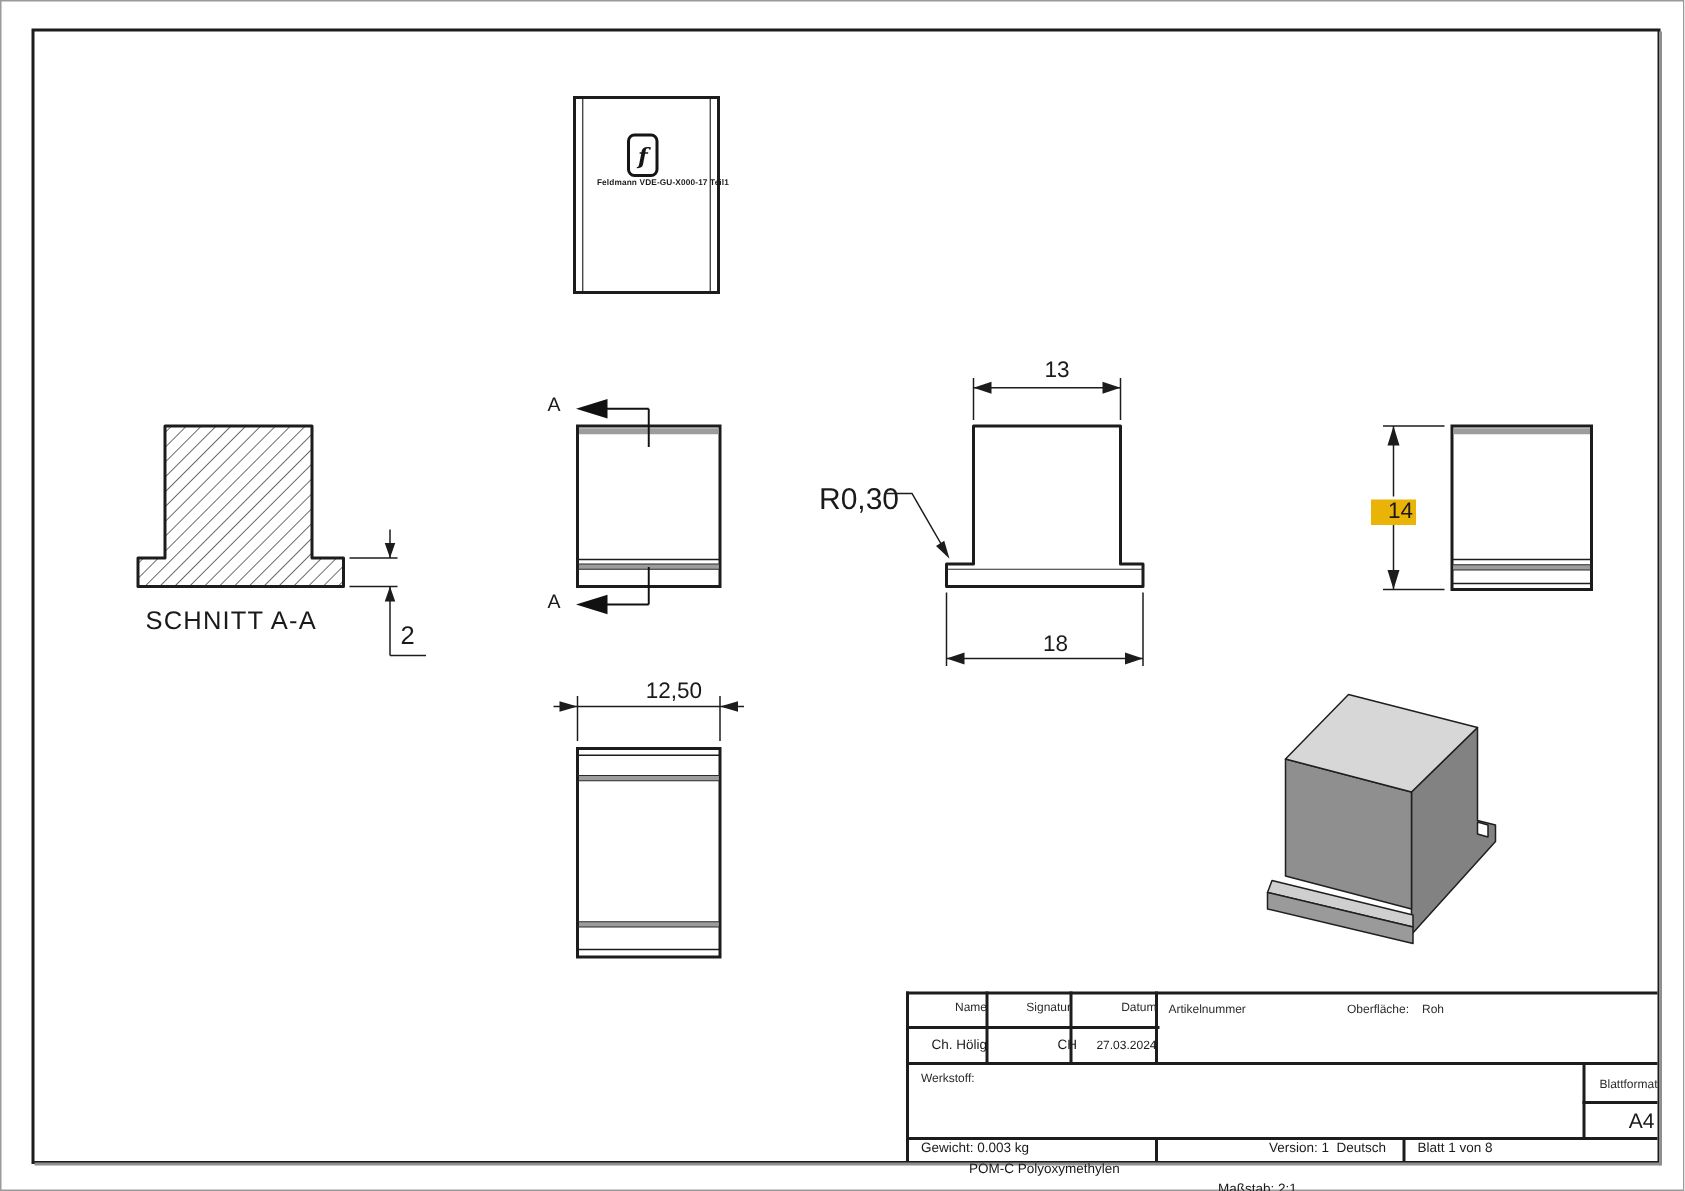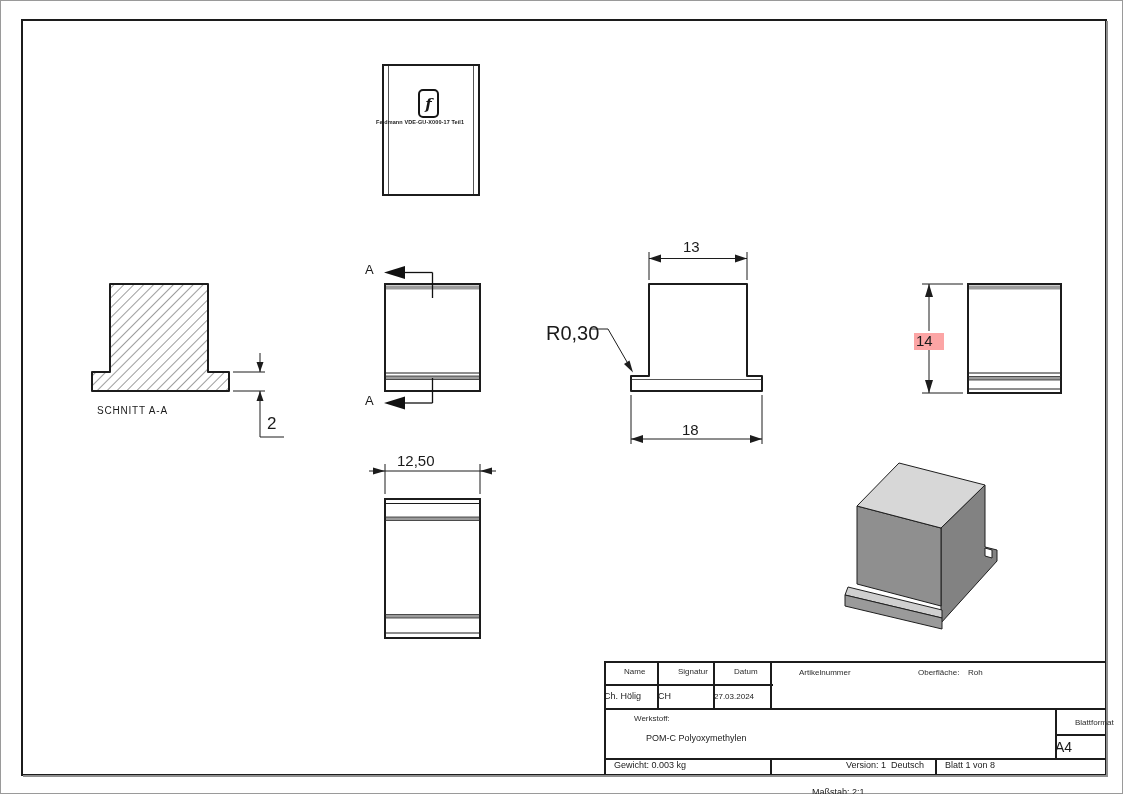--- a/index.html
+++ b/index.html
@@ -6,33 +6,33 @@
   body{width:1123px;height:794px;position:relative;background:#fbfbfb;
        font-family:"Liberation Sans",sans-serif;overflow:hidden;}
   .sheet{position:absolute;left:0;top:0;width:1121px;height:792px;background:#ffffff;
          border:1px solid #9a9a9a;}
   .frame{position:absolute;left:20px;top:18px;width:1082px;height:753px;
          border:2px solid #1c1c1c;}
   .shadow{position:absolute;background:#8f8f8f;}
   svg.lines{position:absolute;left:0;top:0;}
   .t{position:absolute;color:#1a1a1a;white-space:nowrap;line-height:1.1;}
   .dim{font-size:15px;}
-  .ctr{text-align:left;}
-  .lbl{font-size:8px;color:#2b2b2b;padding-left:20px;}
+  .ctr{text-align:right;}
+  .lbl{font-size:8px;color:#2b2b2b;}
   .val{font-size:9px;color:#1a1a1a;}
   .big{font-size:19px;letter-spacing:0.3px;}
   .tbl-line{position:absolute;background:#1c1c1c;}
   .logo{position:absolute;left:417px;top:88px;width:17px;height:25px;border:2px solid #151515;
         border-radius:5px;display:flex;align-items:center;justify-content:center;
         font-family:"DejaVu Serif",serif;font-weight:bold;font-style:italic;font-size:15px;color:#151515;}
   .marking{font-size:5.5px;font-weight:bold;letter-spacing:0.1px;}
   .thin{stroke:#1c1c1c;stroke-width:1;}
   .hair{stroke:#2a2a2a;stroke-width:0.8;}
   .med{stroke:#111;stroke-width:1.3;}
-  .whitebg{background:#fca5a5;padding:0 2px;}
+  .whitebg{background:#eab308;padding:0 2px;}
 </style>
 </head>
 <body>
 
 <div class="sheet">
   <div class="frame"></div>
   <div class="shadow" style="left:22px;top:774px;width:1084px;height:2px;"></div>
   <div class="shadow" style="left:1105px;top:20px;width:2px;height:756px;"></div>
 
   <svg class="lines" width="1123" height="794" viewBox="0 0 1123 794">
@@ -132,21 +132,21 @@
       <polygon points="847,586 941,609 941,617 844,594" fill="#cfcfcf"></polygon>
       <polygon points="844,594 941,617 941,628 844,605" fill="#9a9a9a"></polygon>
       <polygon points="984,547 991,549 991,557 984,555" fill="#ffffff"></polygon>
       <polygon points="898,462 984,484 940,527 856,505" fill="#d7d7d7"></polygon>
     </g>
   </svg>
 
   <div class="logo">f</div>
   <div class="t marking ctr" style="left:375px;top:118px;width:110px;">Feldmann VDE-GU-X000-17 Teil1</div>
 
-  <div class="t" style="left:96px;top:404px;font-size:10px;letter-spacing:0.8px;text-align:center;">SCHNITT A-A</div>
+  <div class="t" style="left:96px;top:404px;font-size:17px;letter-spacing:0.8px;text-align:center;">SCHNITT A-A</div>
   <div class="t" style="left:266px;top:414px;font-size:17px;">2</div>
 
   <div class="t" style="left:364px;top:262px;font-size:13px;">A</div>
   <div class="t" style="left:364px;top:393px;font-size:13px;">A</div>
 
   <div class="t dim ctr" style="left:396px;top:452px;width:71px;">12,50</div>
   <div class="t dim ctr" style="left:682px;top:238px;width:30px;">13</div>
   <div class="t dim ctr" style="left:681px;top:421px;width:30px;">18</div>
   <div class="t" style="left:545px;top:321px;font-size:20px;">R0,30</div>
   <div class="t dim ctr whitebg" style="left:913px;top:332px;width:26px;">14</div>
@@ -161,27 +161,27 @@
   <div class="tbl-line" style="left:769px;top:660px;width:2px;height:49px;"></div>
   <div class="tbl-line" style="left:769px;top:757px;width:2px;height:16px;"></div>
   <div class="tbl-line" style="left:934px;top:757px;width:2px;height:16px;"></div>
   <div class="tbl-line" style="left:1054px;top:707px;width:2px;height:52px;"></div>
   <div class="tbl-line" style="left:1054px;top:733px;width:50px;height:2px;"></div>
 
   <div class="t lbl ctr" style="left:603px;top:667px;width:54px;">Name</div>
   <div class="t lbl ctr" style="left:657px;top:667px;width:56px;">Signatur</div>
   <div class="t lbl ctr" style="left:713px;top:667px;width:57px;">Datum</div>
   <div class="t val ctr" style="left:603px;top:691px;width:54px;">Ch. Hölig</div>
-  <div class="t val ctr" style="left:657px;top:691px;width:43px;">CH</div>
+  <div class="t val ctr" style="left:657px;top:691px;width:60px;">CH</div>
   <div class="t ctr" style="left:713px;top:692px;width:57px;font-size:8px;">27.03.2024</div>
   <div class="t lbl" style="left:778px;top:668px;">Artikelnummer</div>
   <div class="t lbl" style="left:897px;top:668px;">Oberfläche:</div>
   <div class="t lbl" style="left:947px;top:668px;">Roh</div>
   <div class="t lbl" style="left:613px;top:714px;">Werkstoff:</div>
-  <div class="t val" style="left:613px;top:733px;padding-left:32px;">POM-C Polyoxymethylen</div>
-  <div class="t lbl ctr" style="left:1054px;top:718px;width:40px;">Blattformat</div>
+  <div class="t val" style="left:613px;top:774px;padding-left:32px;">POM-C Polyoxymethylen</div>
+  <div class="t lbl ctr" style="left:1054px;top:718px;width:50px;">Blattformat</div>
   <div class="t ctr" style="left:1054px;top:739px;width:48px;font-size:14px;">A4</div>
   <div class="t val" style="left:613px;top:760px;">Gewicht: 0.003 kg</div>
   <div class="t val" style="left:776px;top:787px;margin-left:35px;">Maßstab: 2:1</div>
   <div class="t val" style="left:845px;top:760px;">Version: 1</div>
   <div class="t val" style="left:842px;top:760px;padding-left:48px;">Deutsch</div>
   <div class="t val" style="left:944px;top:760px;">Blatt 1 von 8</div>
 </div>
 
 </body></html>

